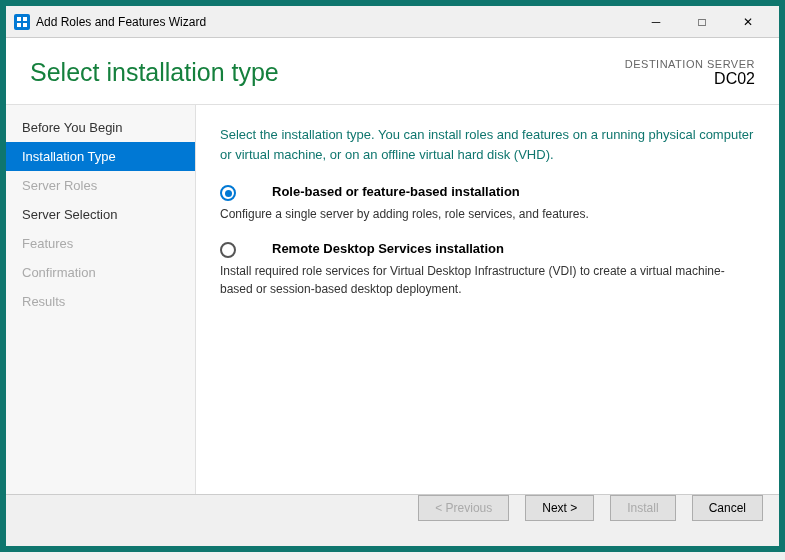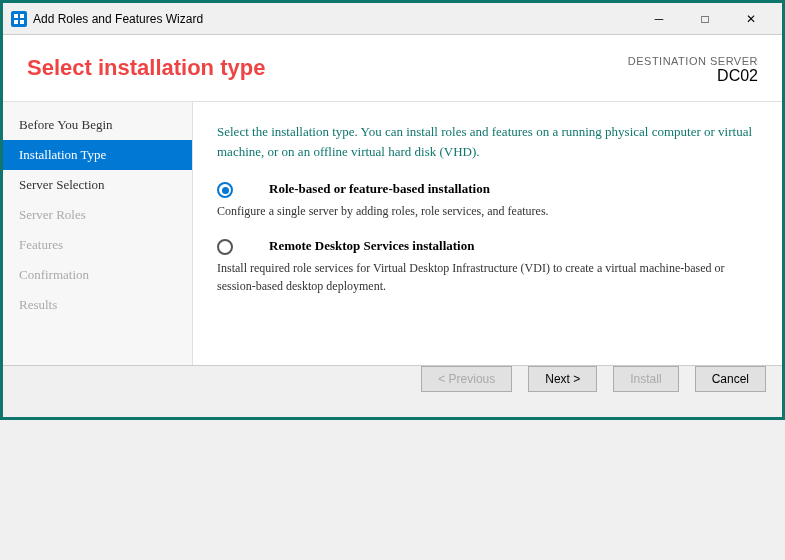--- a/index.html
+++ b/index.html
@@ -6,23 +6,23 @@
     body {
       width: 785px;
       height: 560px;
       font-family: 'Segoe UI', Tahoma, Geneva, Verdana, sans-serif;
       font-size: 13px;
       background: #f0f0f0;
       overflow: hidden;
     }
     .window {
       width: 785px;
-      height: 420px;
+      height: 552px;
       background: #ffffff;
-      border: 3px solid #0f766e;
+      border: 6px solid #0f766e;
       display: flex;
       flex-direction: column;
     }
     .title-bar {
       background: #f0f0f0;
       height: 32px;
       display: flex;
       align-items: center;
       padding: 0 8px;
       border-bottom: 1px solid #ccc;
@@ -72,44 +72,43 @@
     .header {
       background: #fff;
       padding: 20px 24px 16px 24px;
       border-bottom: 1px solid #e0e0e0;
       display: flex;
       align-items: flex-start;
       justify-content: space-between;
       flex-shrink: 0;
     }
     .header-title {
-      font-size: 22px;
-      font-weight: 700;
-      color: #ef4444;
+      font-size: 25px;
+      font-weight: 400;
+      color: #15803d;
     }
     .destination-server {
       text-align: right;
       font-size: 11px;
       color: #444;
     }
     .destination-label {
       color: #666;
       font-size: 11px;
       text-transform: uppercase;
       letter-spacing: 0.5px;
     }
     .destination-name {
       font-size: 16px;
       color: #000;
     }
     .main {
       display: flex;
       flex: 1;
       overflow: hidden;
-      font-family: Liberation Serif, serif;
     }
     .sidebar {
       width: 190px;
       background: #f7f7f7;
       border-right: 1px solid #e0e0e0;
       padding: 8px 0;
       flex-shrink: 0;
     }
     .sidebar-item {
       padding: 7px 16px;
@@ -234,22 +233,22 @@
         <div class="destination-label">DESTINATION SERVER</div>
         <div class="destination-name">DC02</div>
       </div>
     </div>
 
     <div class="main">
 
       <div class="sidebar">
         <div class="sidebar-item">Before You Begin</div>
         <div class="sidebar-item active">Installation Type</div>
+        <div class="sidebar-item disabled">Server Roles</div>
         <div class="sidebar-item">Server Selection</div>
-        <div class="sidebar-item disabled">Server Roles</div>
         <div class="sidebar-item disabled">Features</div>
         <div class="sidebar-item disabled">Confirmation</div>
         <div class="sidebar-item disabled">Results</div>
       </div>
 
       <div class="content">
         <p class="description">Select the installation type. You can install roles and features on a running physical computer or virtual machine, or on an offline virtual hard disk (VHD).</p>
 
         <div class="option">
           <div class="option-row">

